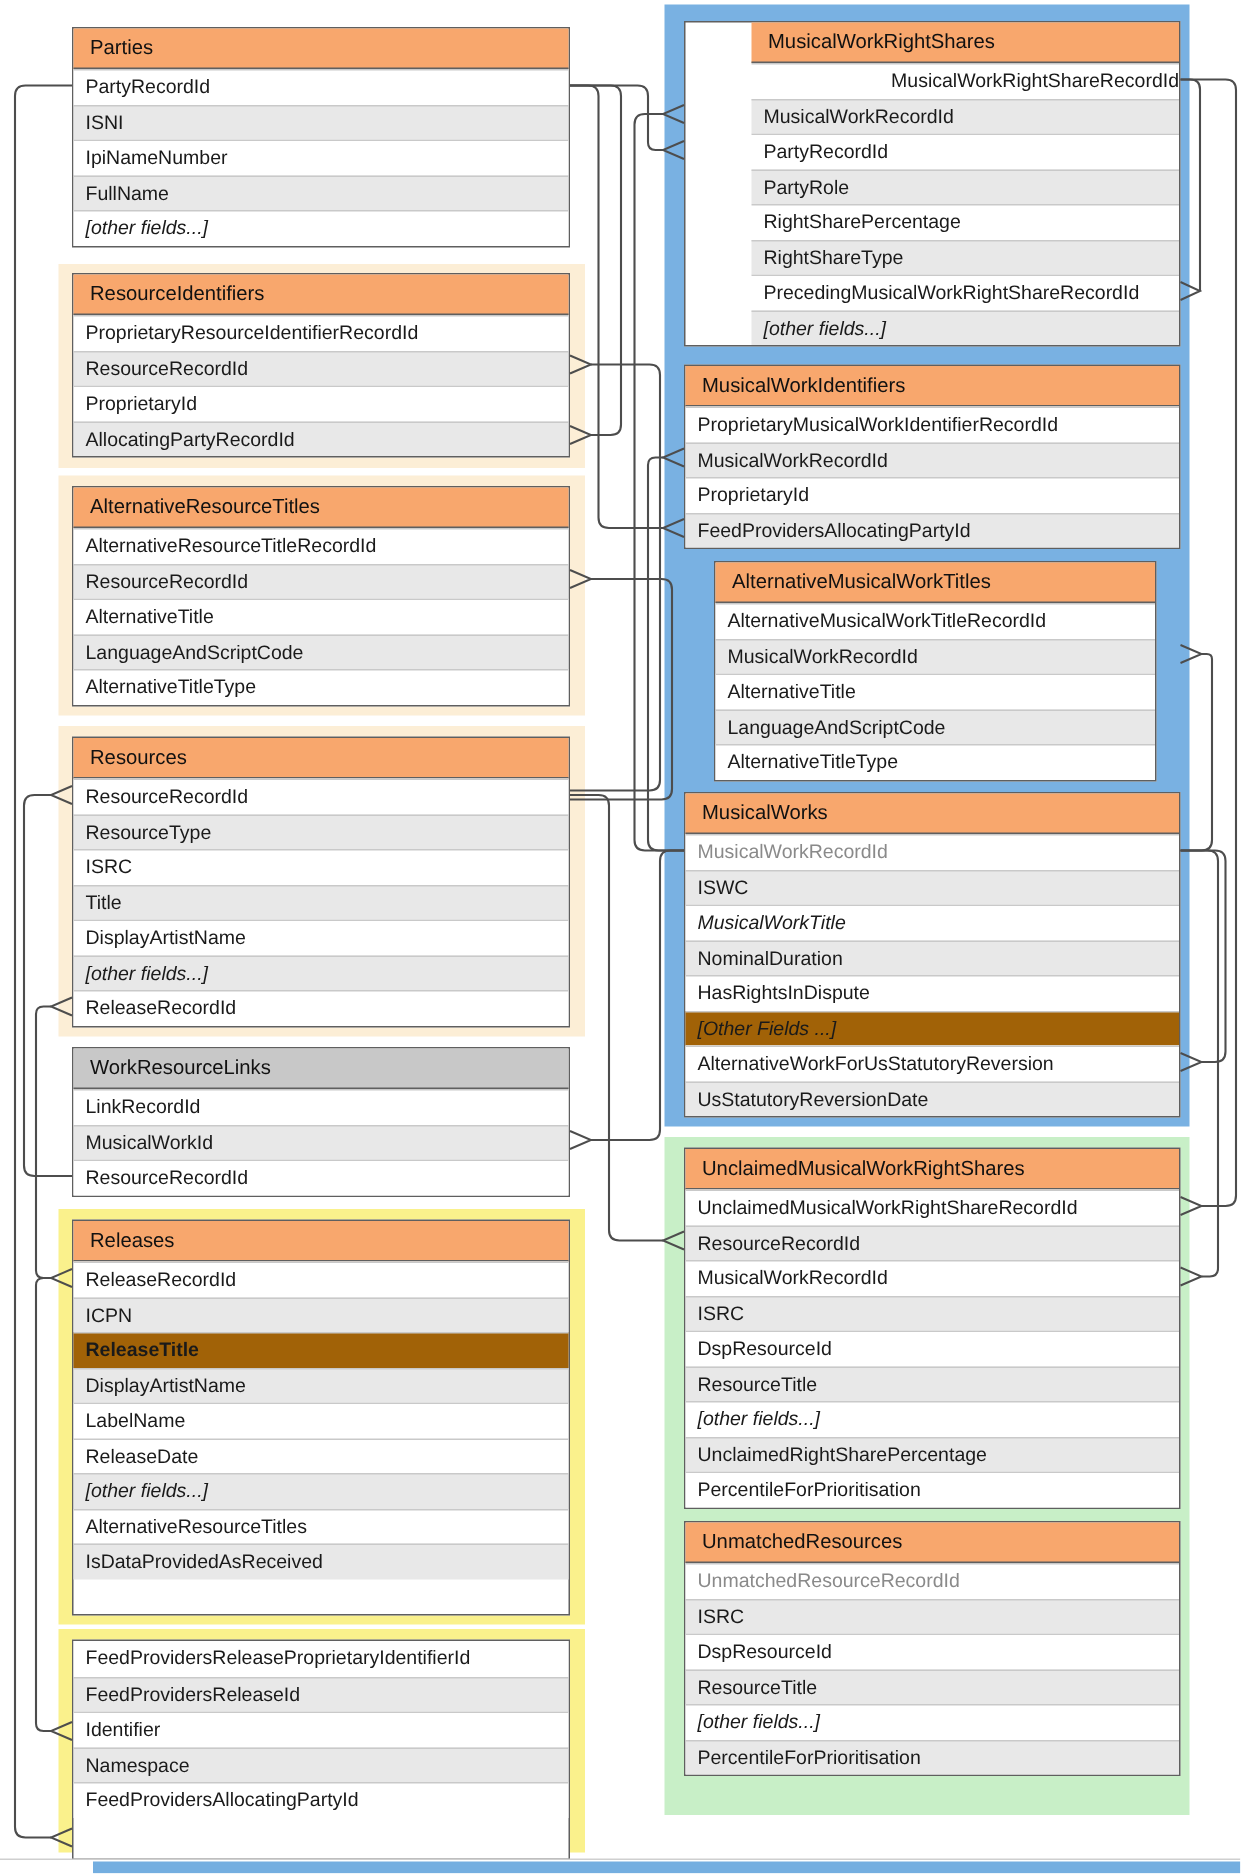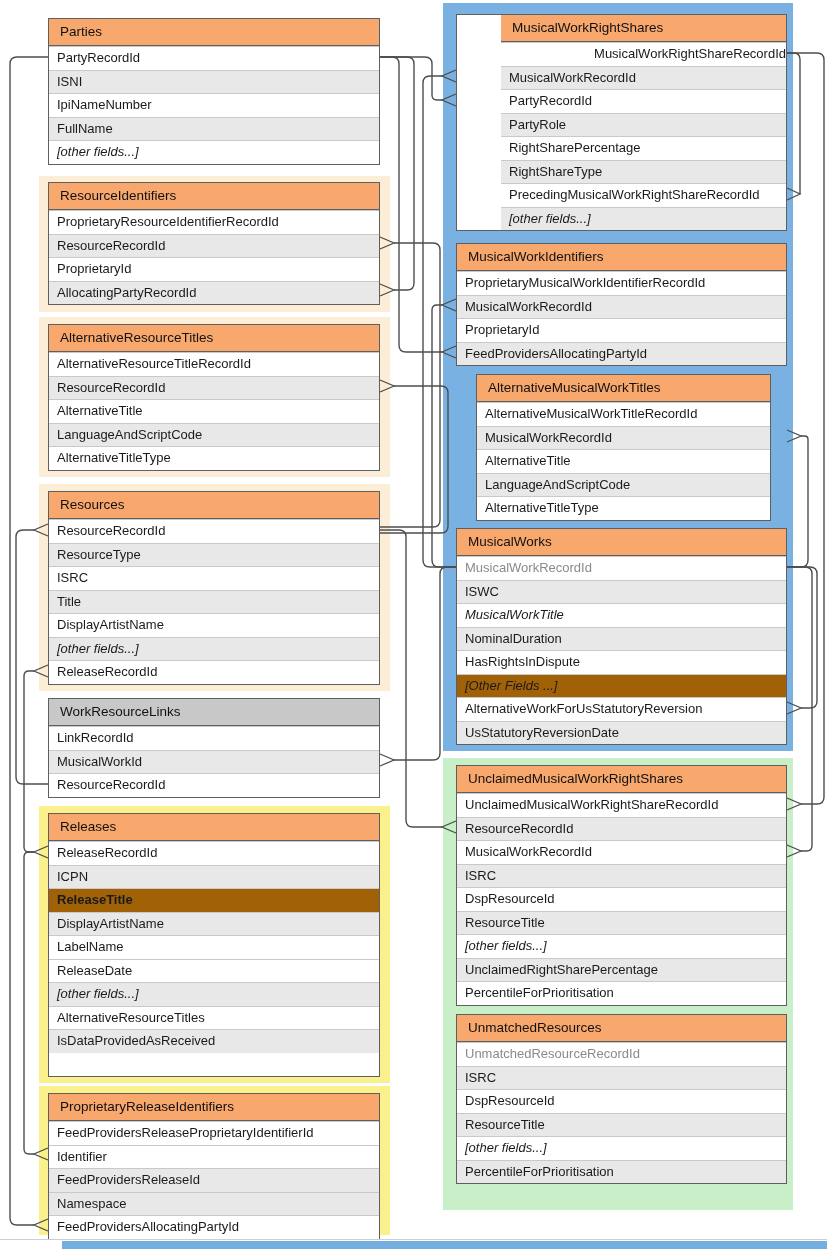--- a/index.html
+++ b/index.html
@@ -75,24 +75,23 @@
       <div class="row" style="background: rgb(232, 232, 232);">ICPN</div>
       <div class="row" style="background: #a16207; font-weight: bold;">ReleaseTitle</div>
       <div class="row" style="background: rgb(232, 232, 232);">DisplayArtistName</div>
       <div class="row" style="background: rgb(255, 255, 255);">LabelName</div>
       <div class="row" style="background: rgb(255, 255, 255);">ReleaseDate</div>
       <div class="row it" style="background: rgb(232, 232, 232);">[other fields...]</div>
       <div class="row" style="background: rgb(255, 255, 255);">AlternativeResourceTitles</div>
       <div class="row" style="background: rgb(232, 232, 232);">IsDataProvidedAsReceived</div>
     </div>
     <div class="etable" style="left: 48px; top: 1093px; width: 332px; height: 146.5px;">
-      <div class="hdr" style="background: rgb(248, 167, 109);">ProprietaryReleaseIdentifiers</div>
       <div class="row" style="background: rgb(255, 255, 255);">FeedProvidersReleaseProprietaryIdentifierId</div>
+      <div class="row" style="background: rgb(232, 232, 232);">FeedProvidersReleaseId</div>
       <div class="row" style="background: rgb(255, 255, 255);">Identifier</div>
-      <div class="row" style="background: rgb(232, 232, 232);">FeedProvidersReleaseId</div>
       <div class="row" style="background: rgb(232, 232, 232);">Namespace</div>
       <div class="row" style="background: rgb(255, 255, 255);">FeedProvidersAllocatingPartyId</div>
     </div>
     <div class="etable" style="left: 456px; top: 14px; width: 331px; height: 217px; padding-left: 44px;">
       <div class="hdr" style="background: rgb(248, 167, 109);">MusicalWorkRightShares</div>
       <div class="row" style="background: rgb(255, 255, 255); text-align: right;">MusicalWorkRightShareRecordId</div>
       <div class="row" style="background: rgb(232, 232, 232);">MusicalWorkRecordId</div>
       <div class="row" style="background: rgb(255, 255, 255);">PartyRecordId</div>
       <div class="row" style="background: rgb(232, 232, 232);">PartyRole</div>
       <div class="row" style="background: rgb(255, 255, 255);">RightSharePercentage</div>

